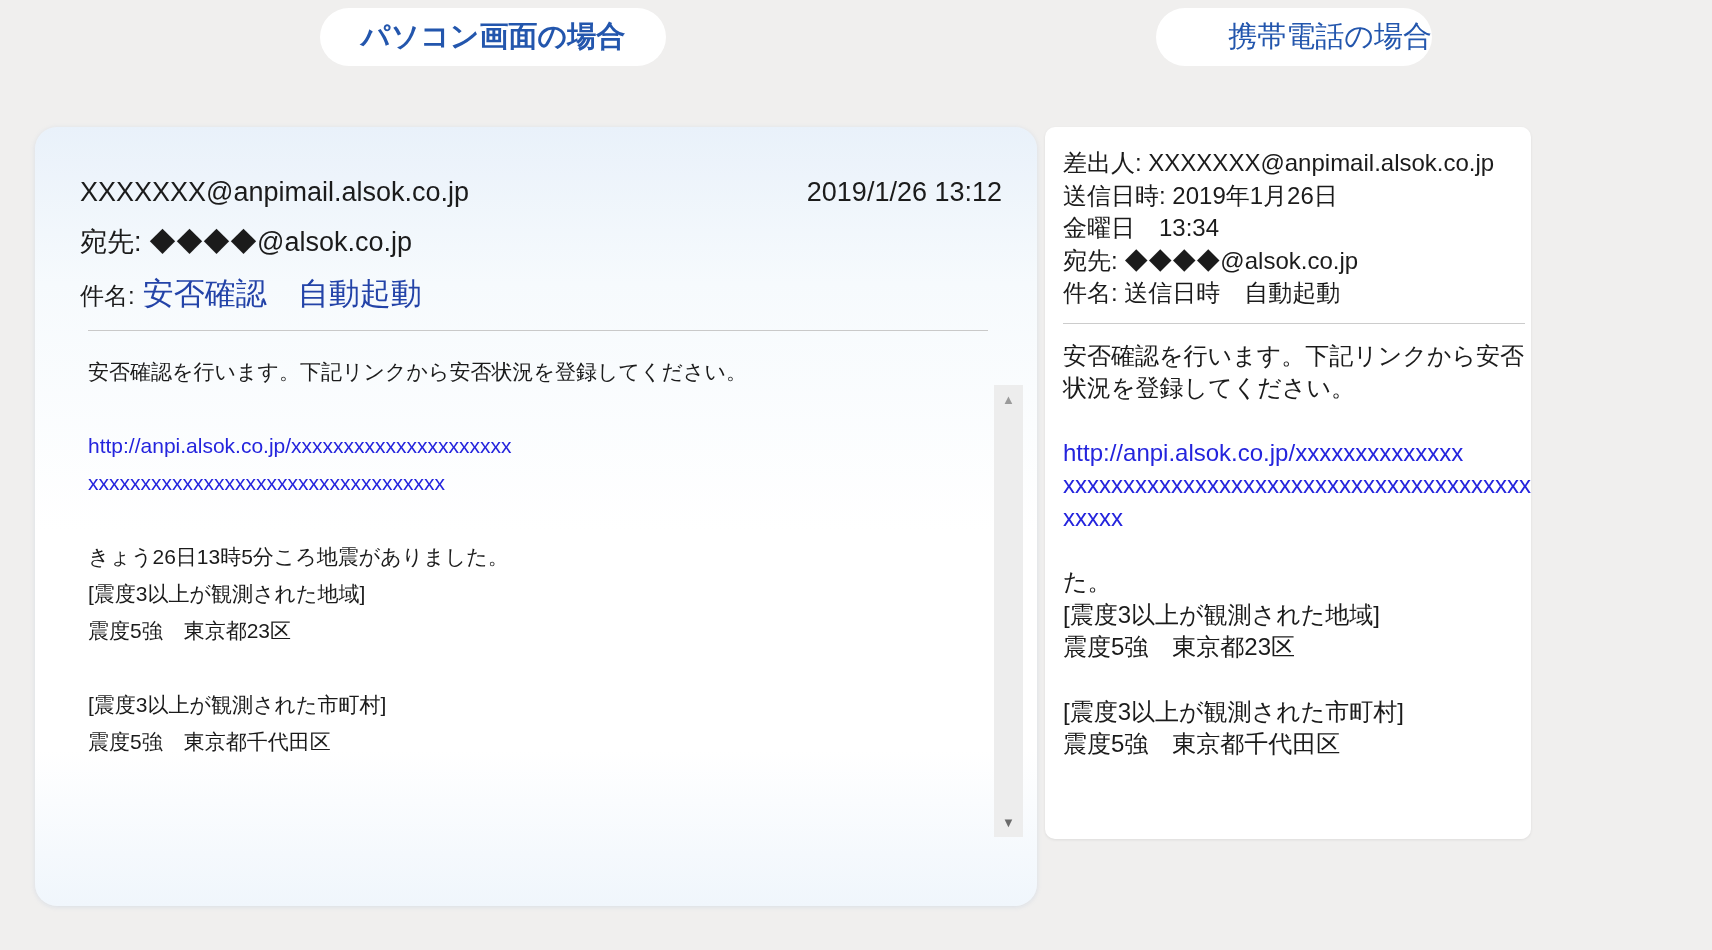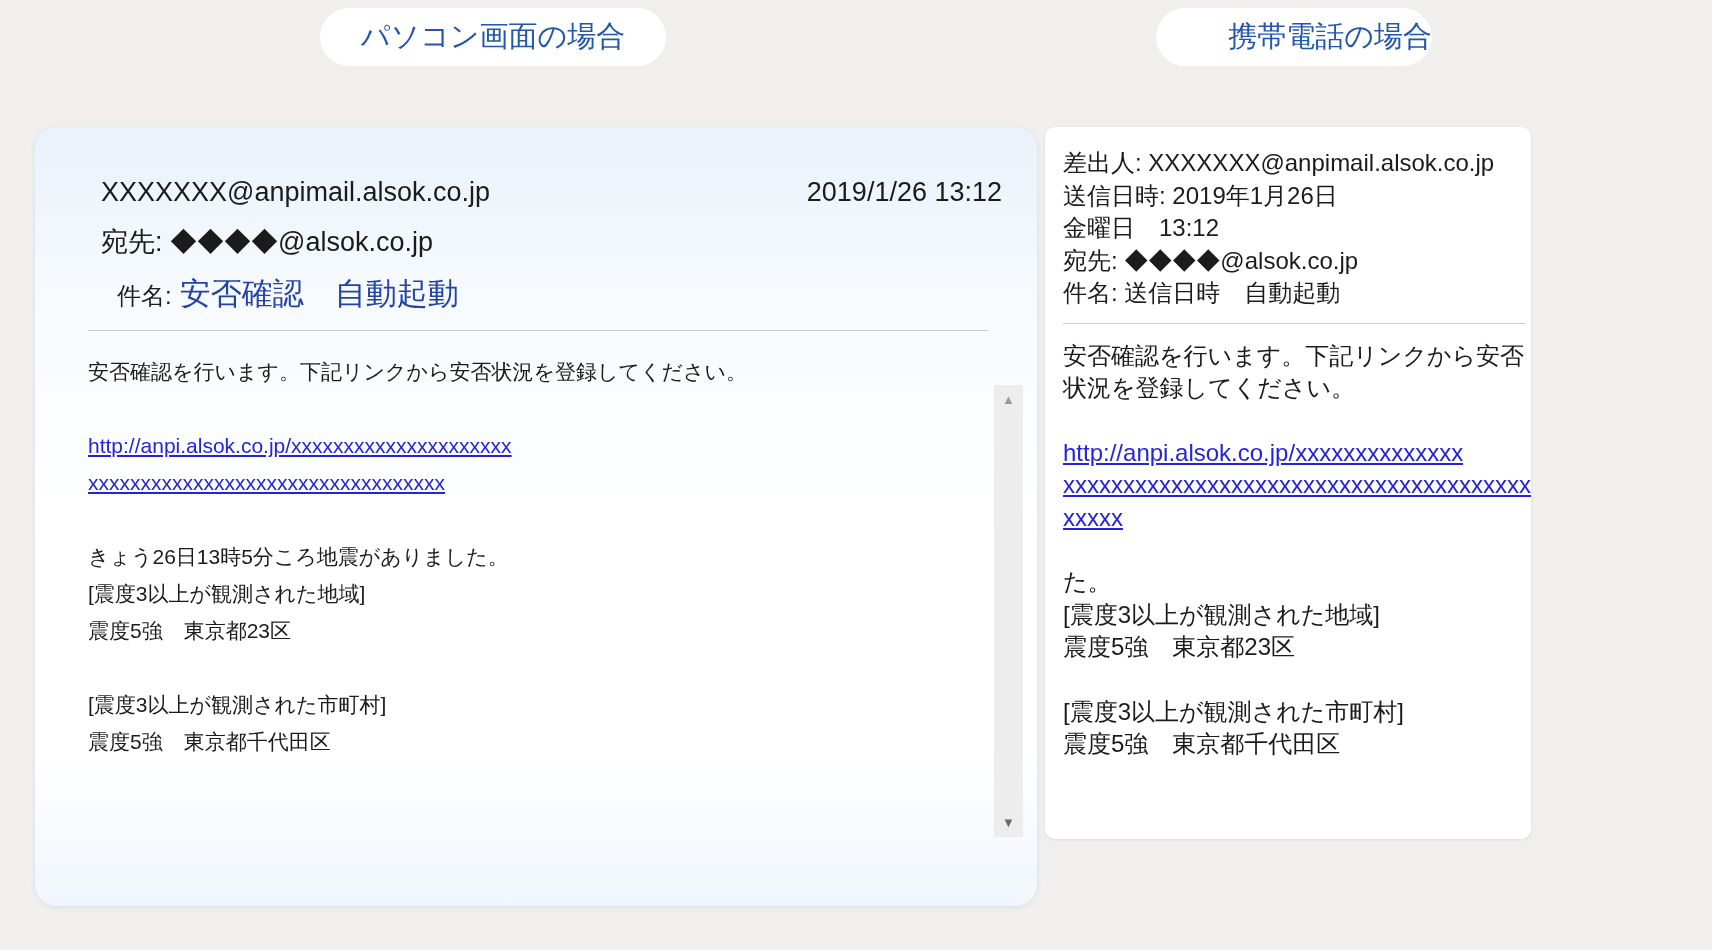--- a/index.html
+++ b/index.html
@@ -12,46 +12,46 @@
     overflow:hidden;
   }
 
   
   .pill {
     position:absolute; top:8px; height:58px;
     background:#ffffff; border-radius:29px;
     display:flex; align-items:center; justify-content:center;
     color:#2356ad; font-size:29px; font-weight:500;
   }
-  .pill-pc { left:320px; width:346px; }
+  .pill-pc { left:320px; width:346px;font-weight:bold; }
   .pill-mobile { left:1156px; width:276px;justify-content:flex-end; }
 
   
   .pc-card {
     position:absolute; left:35px; top:127px; width:1002px; height:779px;
     border-radius:22px;
     background:linear-gradient(180deg,#e9f1fa 0%,#f6fafd 20%,#ffffff 52%,#ffffff 80%,#f0f6fc 100%);
     box-shadow:0 1px 5px rgba(110,145,190,.18);
   }
-  .pc-header { position:absolute; left:66px; top:50px; right:35px; }
+  .pc-header { position:absolute; left:45px; top:50px; right:35px; }
   .pc-row1 { display:flex; justify-content:space-between; align-items:baseline; font-size:27px; }
   .pc-to { margin-top:16px; font-size:27px; }
-  .pc-subject-row { margin-top:13px; display:flex; align-items:baseline;margin-left:16px; }
+  .pc-subject-row { margin-top:13px; display:flex; align-items:baseline; }
   .pc-subject-label { font-size:24px; }
   .pc-subject { font-size:31px; color:#2343a8; margin-left:8px; }
   .pc-divider {
     position:absolute; left:53px; top:203px; width:900px; height:0;
     border-top:1px solid #c9c9c9;
   }
   .pc-body {
     position:absolute; left:53px; top:226px; width:852px;
     font-size:21px; line-height:37px;
   }
   .blank-line { height:37px; }
-  .link { color:#2424dd; text-decoration:underline; cursor:pointer; }
+  .link { color:#2424dd; cursor:pointer; }
 
   
   .pc-scrollbar {
     position:absolute; right:14px; top:258px; width:29px; height:452px;
     background:#ededed;
     display:flex; flex-direction:column; justify-content:space-between; align-items:center;
   }
   .scroll-arrow { font-size:13px; line-height:13px; padding:8px 0; cursor:pointer; }
   .scroll-arrow.up { color:#9a9a9a; }
   .scroll-arrow.down { color:#6b6b6b; }
@@ -114,21 +114,21 @@
     <span class="scroll-arrow down">▼</span>
   </div>
 
 </div>
 
 <div class="mobile-card">
   <div class="mobile-content">
 
     <div>差出人: XXXXXXX@anpimail.alsok.co.jp</div>
     <div>送信日時: 2019年1月26日</div>
-    <div>金曜日　13:12</div>
+    <div>金曜日　13:34</div>
     <div>宛先: ◆◆◆◆@alsok.co.jp</div>
     <div>件名: 送信日時　自動起動</div>
 
     <div class="mobile-divider"></div>
 
     <div>安否確認を行います。下記リンクから安否</div>
     <div>状況を登録してください。</div>
     <div class="blank-line-m"></div>
     <div><a class="link">http://anpi.alsok.co.jp/xxxxxxxxxxxxxx</a></div>
     <div><a class="link">xxxxxxxxxxxxxxxxxxxxxxxxxxxxxxxxxxxxxxx</a></div>

